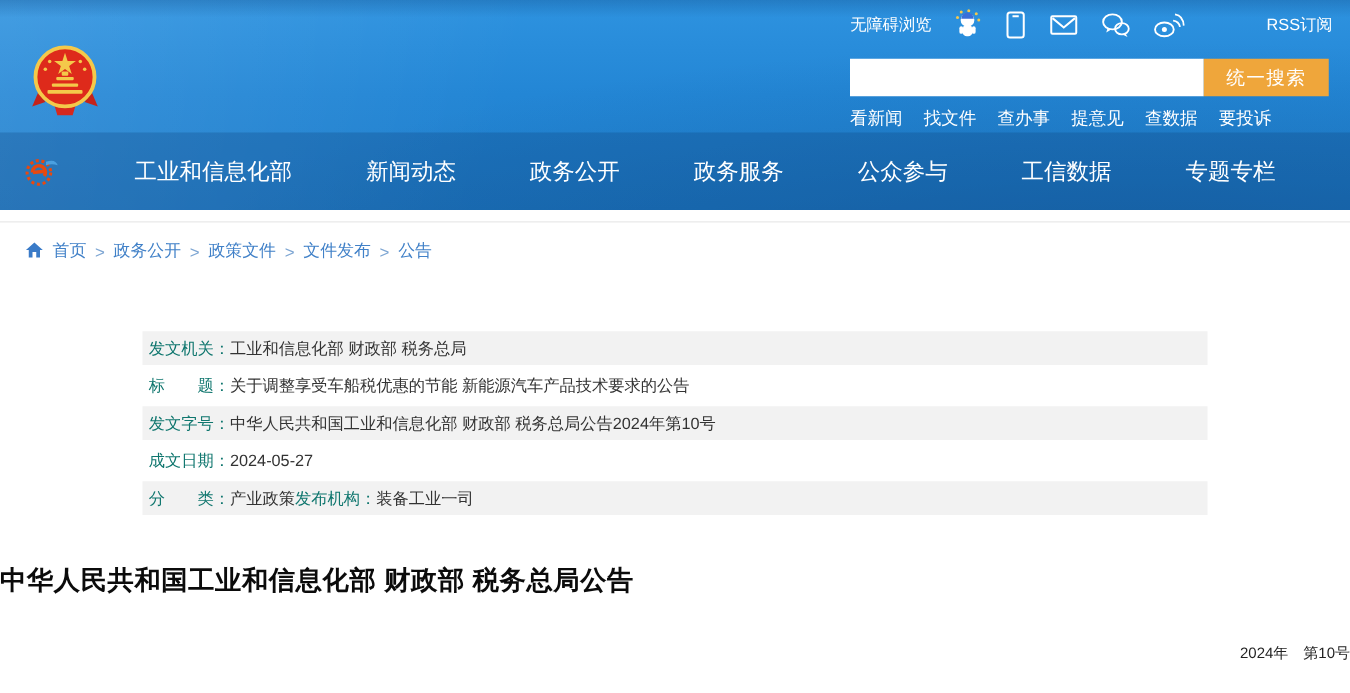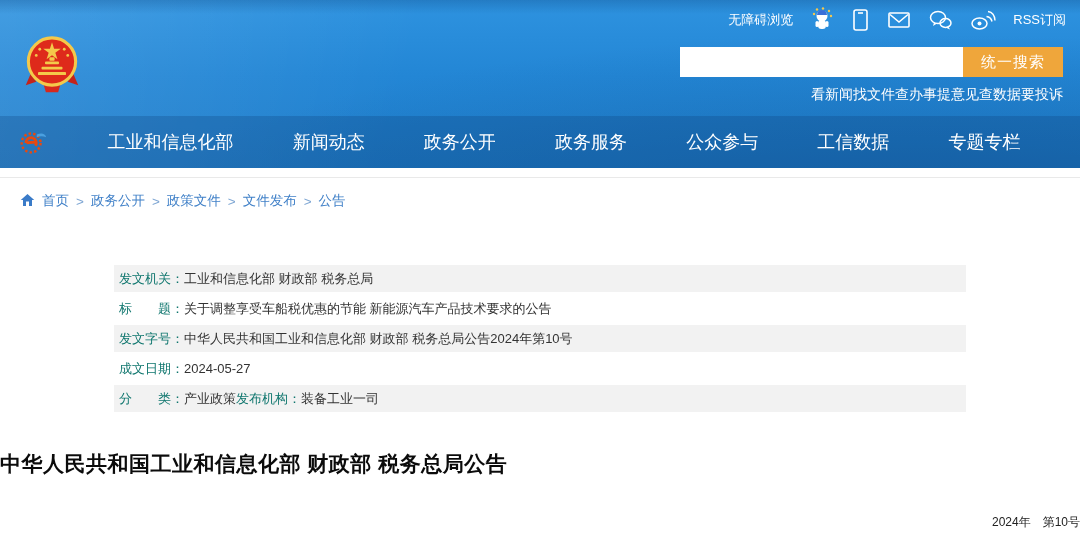--- a/index.html
+++ b/index.html
@@ -10,41 +10,41 @@
   .banner { position:relative; width:1080px; height:168px; color:#fff;
     background:
       linear-gradient(180deg, rgba(12,70,130,0.30) 0px, rgba(12,70,130,0) 14px),
       linear-gradient(105deg, rgba(255,255,255,0.10) 0%, rgba(255,255,255,0) 38%),
       radial-gradient(ellipse at 85% 130%, rgba(8,56,110,0.28), rgba(8,56,110,0) 60%),
       linear-gradient(180deg,#2e93e0 0%, #2386d5 45%, #1f7dca 100%);
   }
 
   .topbar { position:absolute; top:0; right:14px; height:40px;
             display:flex; align-items:center; gap:17px; font-size:13px; }
-  .topbar .txt { cursor:pointer; }
+  .topbar .txt { cursor:pointer;margin-left:48px; }
   .tb-icon { display:inline-flex; align-items:center; cursor:pointer; }
   .tb-icon svg { display:block; }
 
   .emblem { position:absolute; left:24px; top:34px; width:56px; height:62px; }
   .brand { position:absolute; left:92px; top:42px; cursor:pointer; }
   .brand .cn { font-size:29px; font-weight:bold; letter-spacing:2px;
                text-shadow:0 1px 2px rgba(0,40,90,.35); }
   .brand .en { font-size:11.5px; color:rgba(255,255,255,.92); margin-top:6px; letter-spacing:.2px; }
 
   .search-area { position:absolute; left:680px; top:47px; width:383px; }
   .search-row { display:flex; height:30px;justify-content:space-between; }
   .search-row input { flex:1; border:none; outline:none; padding:0 10px;
                       font-size:14px; background:#fff; }
   .search-row button { width:100px; border:none; background:#efa63b; color:#fff;
                        font-size:15px; letter-spacing:1px; cursor:pointer;
                        font-family:inherit; }
-  .quick-links { display:flex; margin-top:9px; font-size:14px;justify-content:flex-end; }
+  .quick-links { display:flex; gap:17px; margin-top:9px; font-size:14px; }
   .quick-links span { cursor:pointer; white-space:nowrap; }
 
-  .navbar { position:absolute; left:0; right:0; bottom:0; height:52px;
+  .navbar { position:absolute; left:0; right:0; bottom:0; height:62px;
             background:rgba(10,62,120,0.26); display:flex; align-items:center; }
   .nav-logo { margin-left:16px; width:34px; height:34px; flex:0 0 auto; }
   .nav-items { flex:1; display:flex; justify-content:space-around;
                margin:0 30px 0 28px; font-size:18px; }
   .nav-items span { cursor:pointer; white-space:nowrap; }
 
   
   .sub-strip { height:10px; border-bottom:1px solid #e9e9e9; }
   .breadcrumb { display:flex; align-items:center; gap:7px;
                 padding:14px 0 0 20px; font-size:13.5px; color:#4181c8; }

